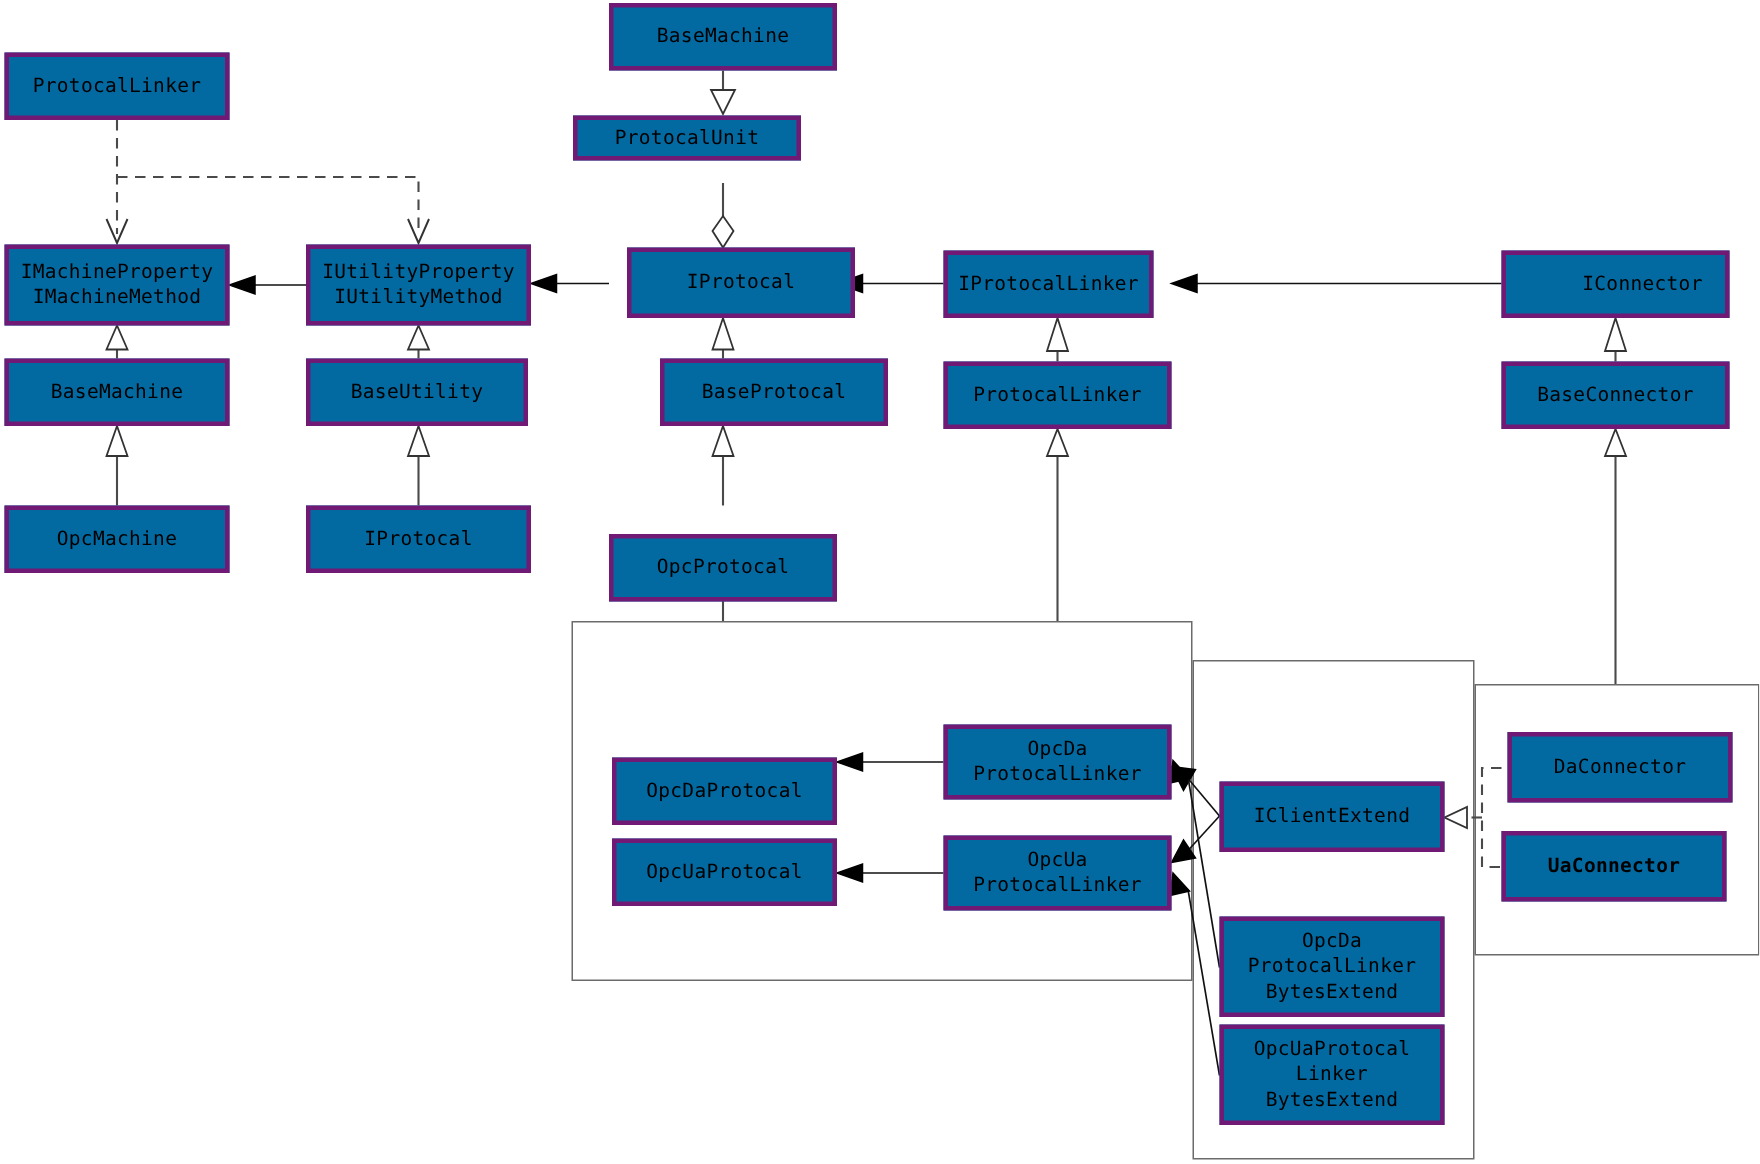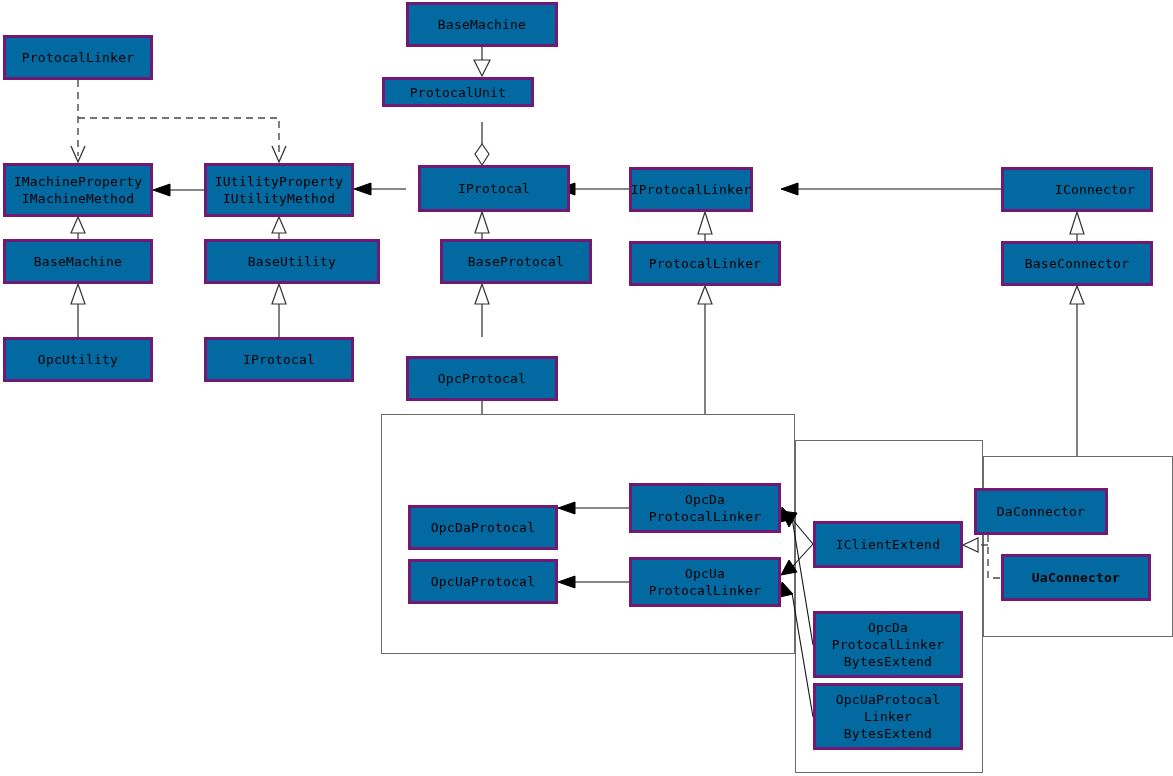--- a/index.html
+++ b/index.html
@@ -199,38 +199,38 @@
   </svg>
 
   <div class="node" style="left:406px;top:2px;width:152px;height:45px;">BaseMachine</div>
   <div class="node" style="left:382px;top:77px;width:152px;height:30px;">ProtocalUnit</div>
   <div class="node" style="left:3px;top:35px;width:150px;height:45px;">ProtocalLinker</div>
   <div class="node" style="left:3px;top:163px;width:150px;height:54px;">IMachineProperty
 IMachineMethod</div>
   <div class="node" style="left:204px;top:163px;width:150px;height:54px;">IUtilityProperty
 IUtilityMethod</div>
   <div class="node" style="left:406px;top:165px;width:152px;height:47px;margin-left:12px;">IProtocal</div>
-  <div class="node" style="left:629px;top:167px;width:124px;height:45px;">IProtocalLinker</div>
+  <div class="node" style="left:629px;top:167px;width:140px;height:45px;">IProtocalLinker</div>
   <div class="node" style="left:1001px;top:167px;width:152px;height:45px;padding-left:36px;">IConnector</div>
   <div class="node" style="left:3px;top:239px;width:150px;height:45px;">BaseMachine</div>
-  <div class="node" style="left:204px;top:239px;width:176px;height:45px;">BaseUtility</div>
+  <div class="node" style="left:204px;top:239px;width:148px;height:45px;">BaseUtility</div>
   <div class="node" style="left:406px;top:239px;width:152px;height:45px;margin-left:34px;">BaseProtocal</div>
   <div class="node" style="left:629px;top:241px;width:152px;height:45px;">ProtocalLinker</div>
   <div class="node" style="left:1001px;top:241px;width:152px;height:45px;">BaseConnector</div>
-  <div class="node" style="left:3px;top:337px;width:150px;height:45px;">OpcUtility</div>
+  <div class="node" style="left:3px;top:337px;width:150px;height:45px;">OpcMachine</div>
   <div class="node" style="left:204px;top:337px;width:150px;height:45px;">IProtocal</div>
   <div class="node" style="left:406px;top:356px;width:152px;height:45px;">OpcProtocal</div>
   <div class="node" style="left:408px;top:485px;width:150px;height:45px;margin-top:20px;">OpcDaProtocal</div>
   <div class="node" style="left:408px;top:559px;width:150px;height:45px;">OpcUaProtocal</div>
   <div class="node" style="left:629px;top:483px;width:152px;height:50px;">OpcDa
 ProtocalLinker</div>
   <div class="node" style="left:629px;top:557px;width:152px;height:50px;">OpcUa
 ProtocalLinker</div>
   <div class="node" style="left:813px;top:521px;width:150px;height:47px;">IClientExtend</div>
-  <div class="node" style="left:974px;top:488px;width:134px;height:47px;">DaConnector</div>
+  <div class="node" style="left:1005px;top:488px;width:150px;height:47px;">DaConnector</div>
   <div class="node" style="left:1001px;top:554px;width:150px;height:47px;font-weight:bold;">UaConnector</div>
   <div class="node" style="left:813px;top:611px;width:150px;height:67px;">OpcDa
 ProtocalLinker
 BytesExtend</div>
   <div class="node" style="left:813px;top:683px;width:150px;height:67px;">OpcUaProtocal
 Linker
 BytesExtend</div>
 
 </div>
 

